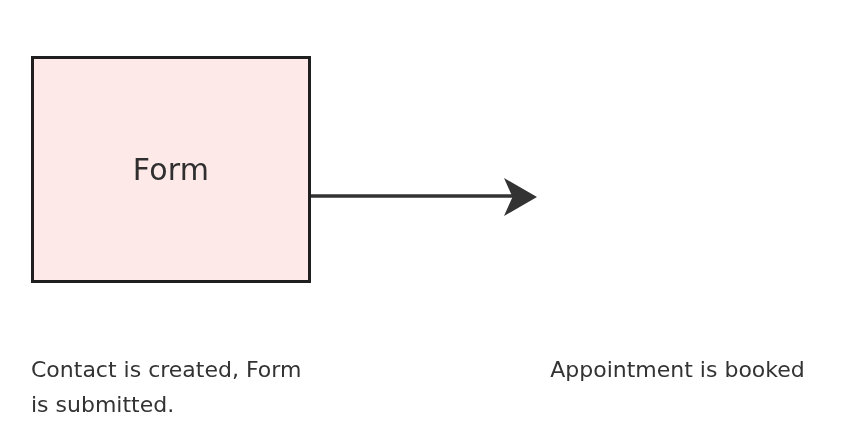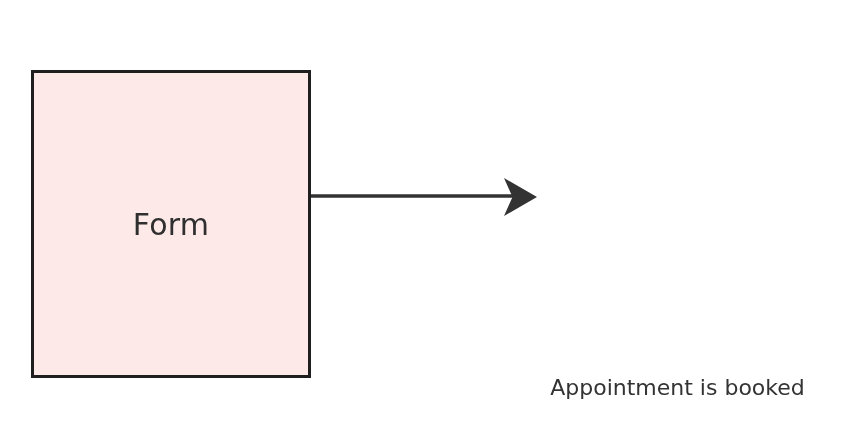--- a/index.html
+++ b/index.html
@@ -19,27 +19,26 @@
   .canvas{
     position:relative;
     width:842px;
     height:448px;
     background:var(--bg);
     overflow:hidden;
   }
   .node{
     position:absolute;
     top:56px;
-    height:308px;
+    height:227px;
     box-sizing:border-box;
     border:3px solid var(--border-color);
     display:flex;
     align-items:center;
     justify-content:center;
-    margin-top:14px;
   }
   .node-form{
     left:31px;
     width:280px;
     background:var(--form-fill);
   }
   .node-datepicker{
     left:538px;
     width:279px;
     background:var(--picker-fill);
@@ -65,37 +64,39 @@
   }
   .caption-left{
     left:31px;
     top:352px;
     width:300px;
     text-align:left;
     white-space:pre-line;
   }
   .caption-right{
     left:538px;
-    top:370px;
+    top:352px;
     width:279px;
     text-align:center;
     white-space:nowrap;
   }
 </style>
 </head>
 <body>
 
 <div class="canvas">
 
   <div class="node node-form">
     <span class="node-label">Form</span>
   </div>
 
 
   <svg class="connector" viewBox="0 0 842 448" xmlns="http://www.w3.org/2000/svg" aria-hidden="true">
     <line x1="311" y1="196" x2="513" y2="196" stroke="var(--arrow-color)" stroke-width="3.5"></line>
     <path d="M537,197 L504,178 L512.5,197 L504,216 Z" fill="var(--arrow-color)"></path>
   </svg>
 
+  <div class="caption caption-left">Contact is created, Form
+is submitted.</div>
 
   <div class="caption caption-right">Appointment is booked</div>
 
 </div>
 
 </body></html>

